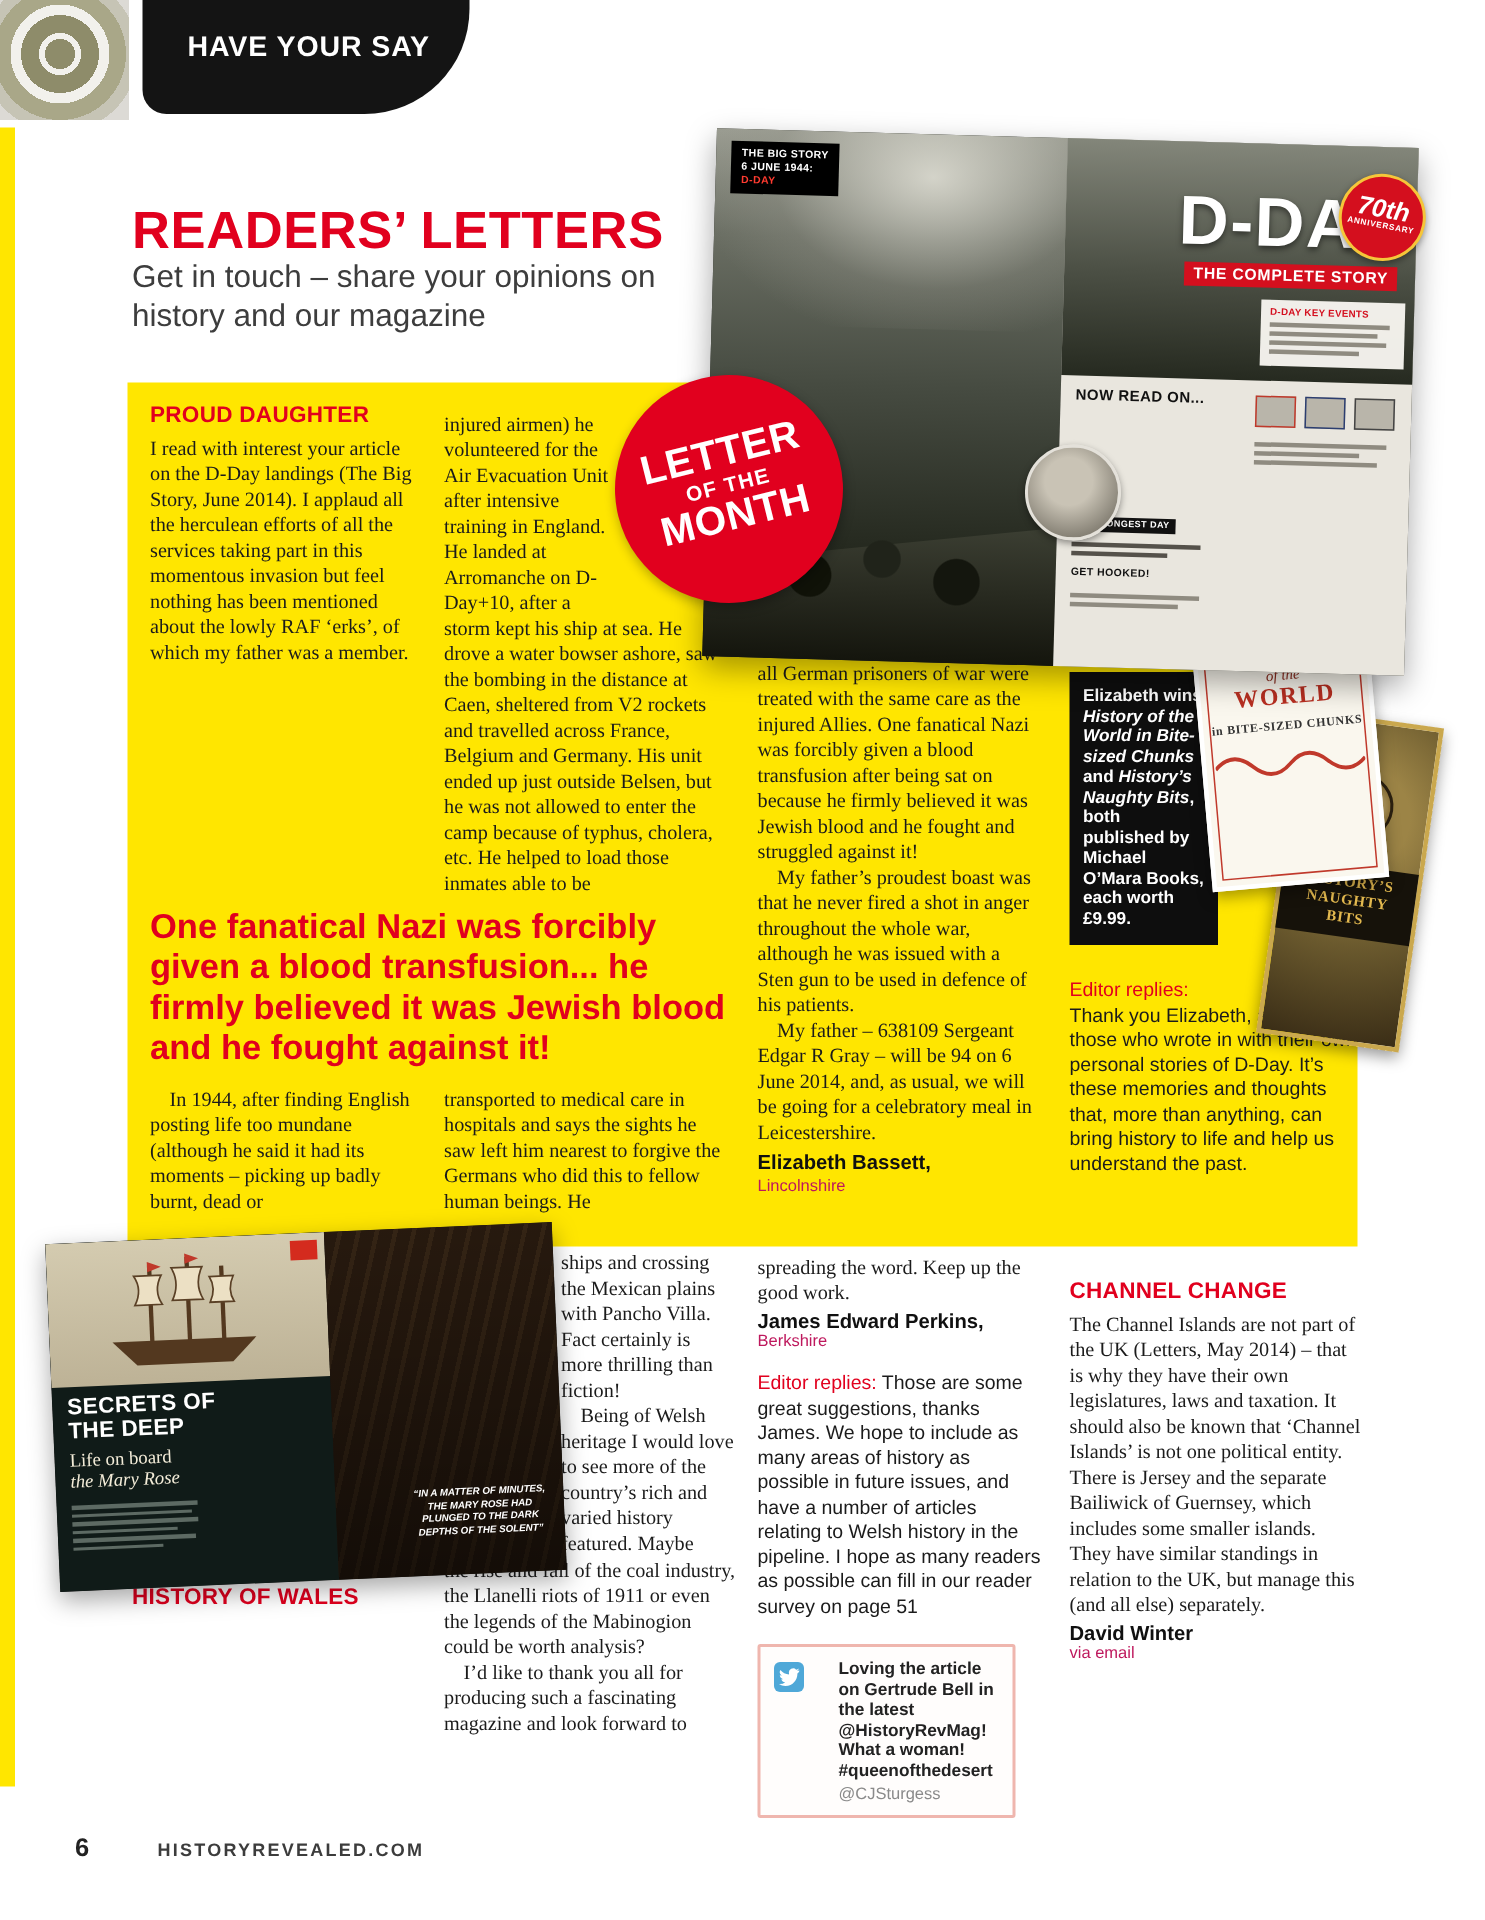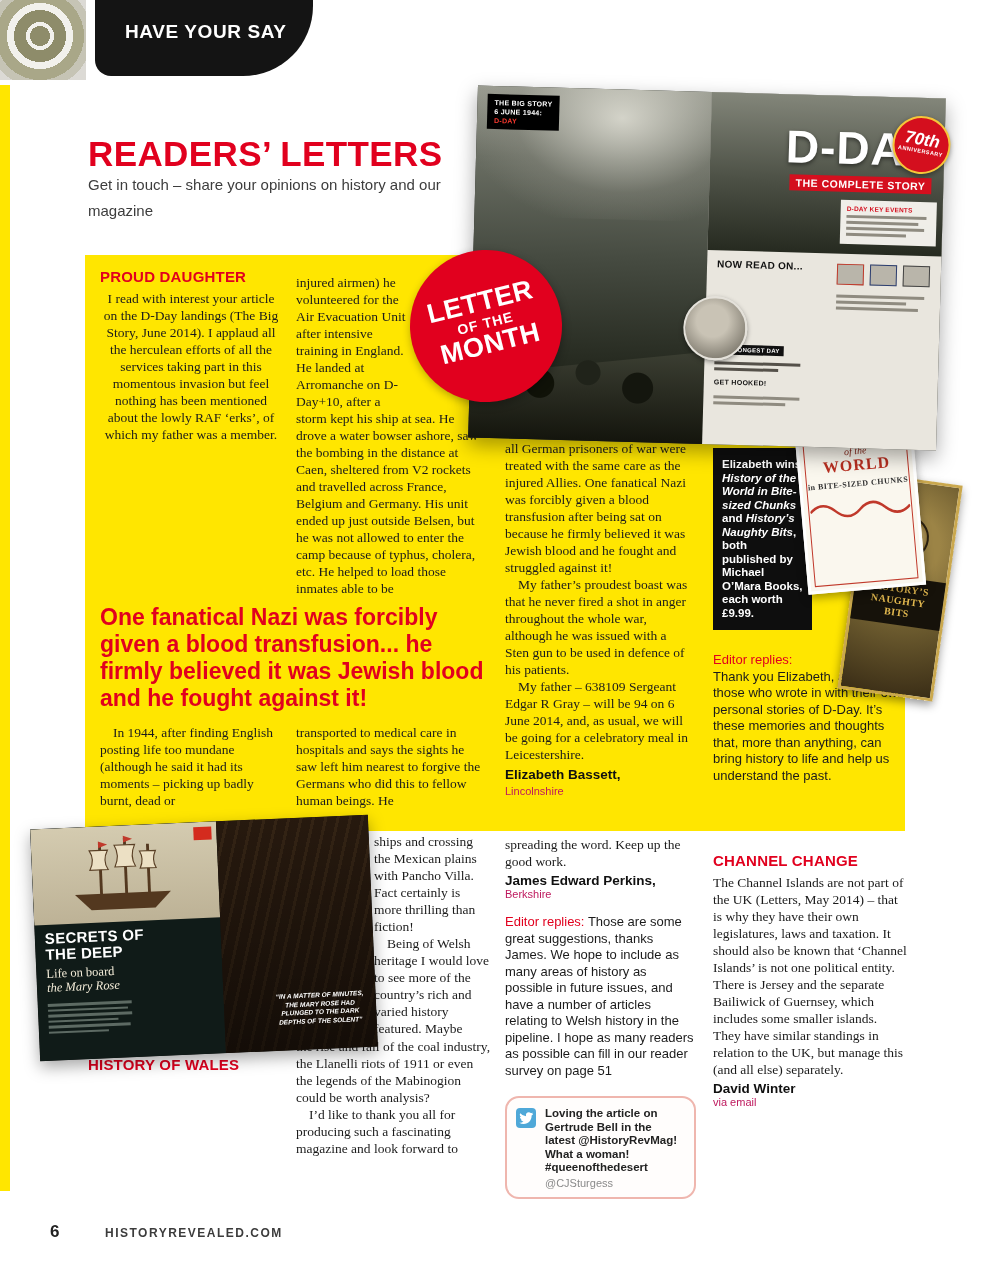--- a/index.html
+++ b/index.html
@@ -11,21 +11,21 @@
   
   .logo{left:0;top:0;width:86px;height:80px;background:#dcdad5;overflow:hidden;z-index:3;}
   .rings{position:absolute;left:-22px;top:-26px;width:124px;height:124px;border-radius:50%;
     background:radial-gradient(circle,#8e8c6a 0 10px,#f2f1ec 10px 14px,#8e8c6a 14px 26px,
       #f2f1ec 26px 33px,#a9a788 33px 44px,#c6c4b5 44px 52px,#dcdad5 52px);}
   .banner{left:95px;top:0;width:218px;height:76px;background:#141414;border-radius:0 0 70px 16px;z-index:2;text-align:right;}
   .banner span{position:absolute;left:30px;top:21px;color:#fff;font-size:19px;font-weight:bold;letter-spacing:.6px;}
   .y-stripe{left:0;top:85px;width:10px;height:1106px;background:#ffe600;}
 
   .page-title{left:88px;top:134px;font-size:35px;font-weight:bold;color:#e1001e;letter-spacing:.4px;}
-  .page-subtitle{left:88px;top:172px;width:380px;font-size:15px;line-height:26px;color:#3d3d3d;}
+  .page-subtitle{left:88px;top:172px;width:380px;font-size:21px;line-height:26px;color:#3d3d3d;}
 
   .yellow-box{left:85px;top:255px;width:820px;height:576px;background:#ffe600;z-index:1;}
 
   
   .body-text{font-family:"Liberation Serif",serif;font-size:13.5px;line-height:17px;color:#1b1b1b;z-index:2;}
   .body-text p.ind{text-indent:13px;}
   .sans-text{font-size:13px;line-height:16.5px;color:#1b1b1b;z-index:2;}
   .section-head{font-weight:bold;font-size:15px;color:#e1001e;letter-spacing:.2px;z-index:2;}
   .author{font-weight:bold;font-size:13.5px;color:#101010;margin-top:3px;font-family:"Liberation Sans",sans-serif;}
   .loc{font-size:11px;color:#be185d;font-family:"Liberation Sans",sans-serif;}
@@ -113,22 +113,22 @@
   .mr-h2 .it{display:block;}
   .mr-lines{position:absolute;left:10px;top:172px;width:86px;}
   .mr-lines .bar{background:#5d6a63;height:2.5px;margin:3px 0;}
   .mr-right{position:absolute;left:186px;top:0;width:152px;height:232px;
     background:repeating-linear-gradient(105deg,#2b1c10 0 9px,#3a2817 9px 12px);}
   .mr-shade{position:absolute;inset:0;background:linear-gradient(180deg,rgba(0,0,0,.1),rgba(0,0,0,.55));}
   .mr-caption{position:absolute;right:6px;bottom:24px;width:100px;color:#fff;font-size:6.5px;line-height:8.5px;
     font-weight:bold;font-style:italic;text-align:center;}
 
   
-  .tweet-box{left:505px;top:1096px;width:191px;min-height:82px;background:#fffdfc;border:2px solid #efb6ae;
-    border-radius:14px;padding:9px 10px 8px 38px;z-index:2;}
+  .tweet-box{left:505px;top:1096px;width:172px;min-height:82px;background:#fffdfc;border:2px solid #efb6ae;
+    border-radius:2px;padding:9px 10px 8px 52px;z-index:2;}
   .tweet-icon{position:absolute;left:9px;top:10px;width:20px;height:20px;border-radius:4px;background:#4fa8d8;}
   .tweet-icon svg{position:absolute;left:3px;top:4px;}
   .tweet-text{font-size:11.5px;line-height:13.5px;font-weight:bold;color:#222;}
   .tweet-handle{font-size:11px;color:#8a8a8a;margin-top:2px;}
 
   .footer-num{left:50px;top:1222px;font-size:17px;font-weight:bold;color:#222;}
   .footer-site{left:105px;top:1226px;font-size:12px;font-weight:bold;letter-spacing:1.5px;color:#3c3c3c;}
 </style>
 </head>
 <body>
@@ -198,21 +198,21 @@
   </div>
 
   <div class="abs lom-badge">
     <div class="l1">LETTER</div>
     <div class="l2">OF THE</div>
     <div class="l3">MONTH</div>
   </div>
 
   <div class="abs section-head" style="left:100px;top:268px;">PROUD DAUGHTER</div>
 
-  <div class="abs body-text" style="left:100px;top:290px;width:182px;text-align:center;">
+  <div class="abs body-text" style="left:100px;top:290px;width:182px;">
     <p>I read with interest your article on the D-Day landings (The Big Story, June 2014). I applaud all the herculean efforts of all the services taking part in this momentous invasion but feel nothing has been mentioned about the lowly RAF ‘erks’, of which my father was a member.</p>
   </div>
 
   <div class="abs body-text" style="left:296px;top:274px;width:190px;">
     <span class="badge-spacer"></span>
     <p>injured airmen) he volunteered for the Air Evacuation Unit after intensive training in England. He landed at Arromanche on D-Day+10, after a storm kept his ship at sea. He drove a water bowser ashore, saw the bombing in the distance at Caen, sheltered from V2 rockets and travelled across France, Belgium and Germany. His unit ended up just outside Belsen, but he was not allowed to enter the camp because of typhus, cholera, etc. He helped to load those inmates able to be</p>
   </div>
 
   <div class="abs pull-quote">One fanatical Nazi was forcibly given a blood transfusion... he firmly believed it was Jewish blood and he fought against it!</div>
 

